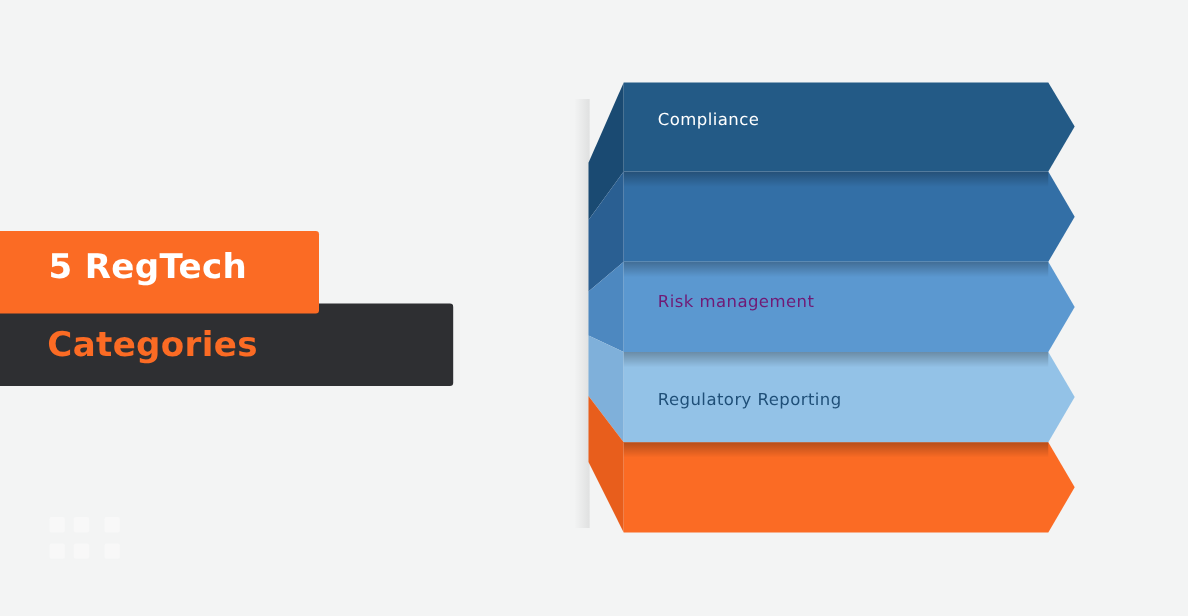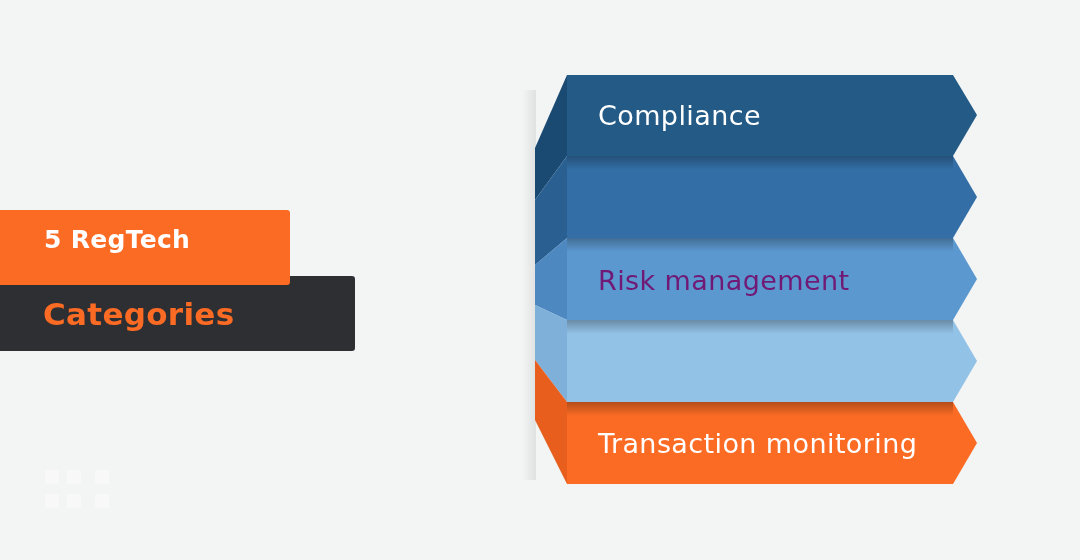--- a/index.html
+++ b/index.html
@@ -1,25 +1,25 @@
 <!DOCTYPE html>
 <html><head>
 <meta charset="utf-8">
 <style>
   html,body{margin:0;padding:0;}
   body{width:1080px;height:560px;background:#f3f4f4;position:relative;overflow:hidden;font-family:"DejaVu Sans","Liberation Sans",sans-serif;}
   .title-top{position:absolute;left:0;top:210px;width:290px;height:75px;background:#fb6b24;border-radius:0 3px 3px 0;z-index:2;}
-  .title-top span{position:absolute;left:44px;top:15px;font-size:25px;font-weight:bold;color:#ffffff;letter-spacing:0.3px;}
-  .title-bottom{position:absolute;left:0;top:276px;width:355px;height:75px;background:#2e2f32;border-radius:0 3px 3px 0;z-index:1;}
+  .title-top span{position:absolute;left:44px;top:15px;font-size:31px;font-weight:bold;color:#ffffff;letter-spacing:0.3px;}
+  .title-bottom{position:absolute;left:0;top:276px;width:412px;height:75px;background:#2e2f32;border-radius:0 3px 3px 0;z-index:1;}
   .title-bottom span{position:absolute;left:43px;top:20px;font-size:31px;font-weight:bold;color:#fb6b24;letter-spacing:0.3px;}
   .dots{position:absolute;left:45px;top:470px;width:70px;height:44px;}
   .dots i{position:absolute;width:14px;height:14px;background:#f8f8f8;border-radius:2px;}
   .stack{position:absolute;left:0;top:0;width:1080px;height:560px;}
   .stack svg{position:absolute;left:0;top:0;}
-  .band-label{position:absolute;left:598px;font-size:27px;letter-spacing:0.4px;white-space:nowrap;}
+  .band-label{position:absolute;left:598px;font-size:15px;letter-spacing:0.4px;white-space:nowrap;}
 </style>
 </head>
 <body>
 
 <div class="dots">
   <i style="left:0;top:0"></i>
     <i style="left:22px;top:0"></i>
     <i style="left:50px;top:0"></i>
   <i style="left:0;top:24px"></i>
     <i style="left:22px;top:24px"></i>
@@ -61,14 +61,14 @@
     <polygon points="567,402 953,402 977,443 953,484 567,484" fill="#fb6b24"></polygon>
 
     <rect x="567" y="156" width="386" height="14" fill="url(#shade)"></rect>
     <rect x="567" y="238" width="386" height="14" fill="url(#shade)"></rect>
     <rect x="567" y="320" width="386" height="14" fill="url(#shade)"></rect>
     <rect x="567" y="402" width="386" height="14" fill="url(#shade)"></rect>
   </svg>
 
   <span class="band-label" style="top:100px;color:#ffffff">Compliance</span>
   <span class="band-label" style="top:265px;color:#701a75">Risk management</span>
-  <span class="band-label" style="top:428px;color:#ffffff">Transaction monitoring</span>
+  <span class="band-label" style="top:354px;color:#1f4f78">Regulatory Reporting</span>
 </div>
 
 </body></html>

